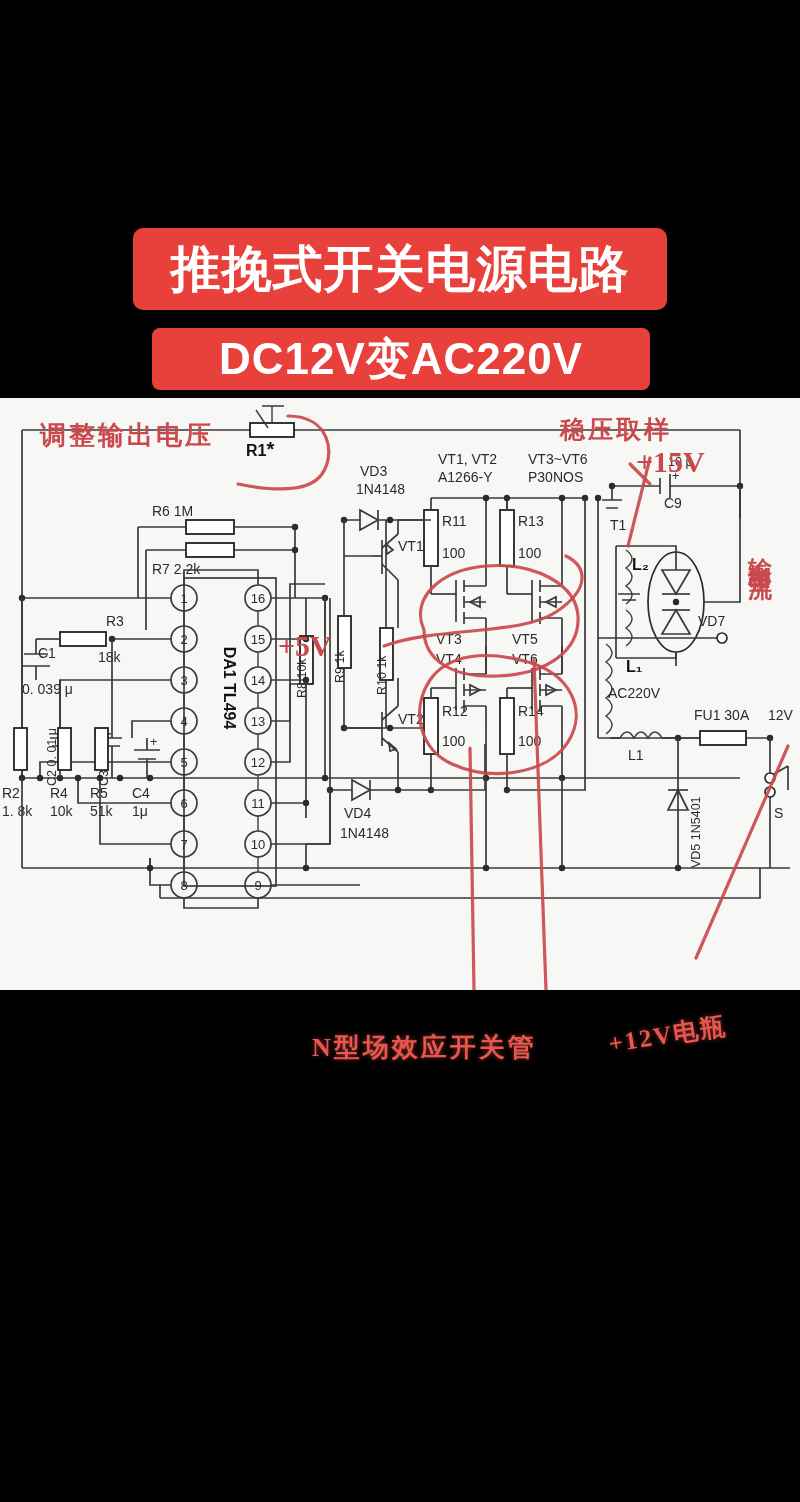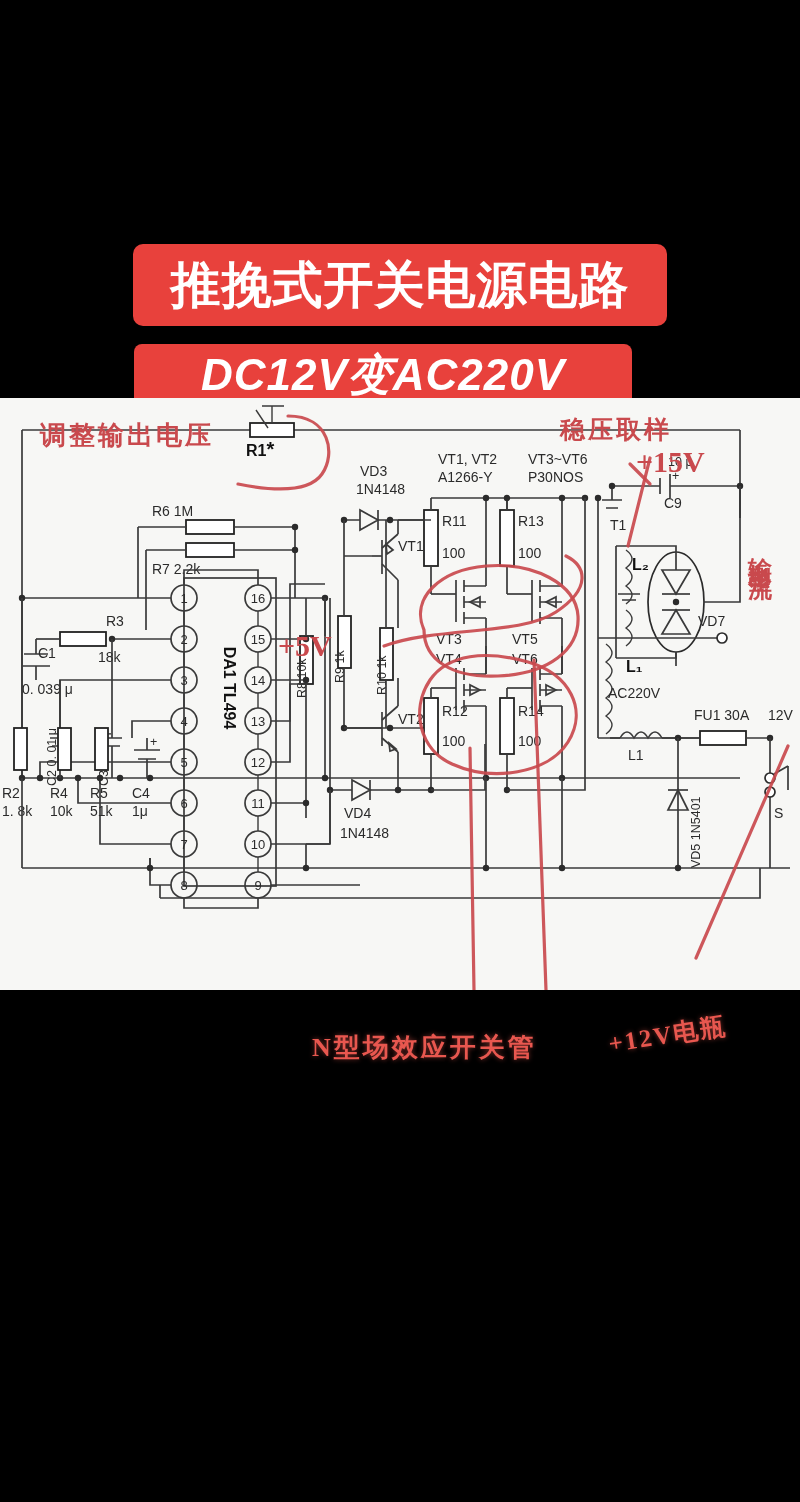--- a/index.html
+++ b/index.html
@@ -2,23 +2,23 @@
 <html><head>
 <meta charset="utf-8">
 <style>
   html,body{margin:0;padding:0;background:#000;}
   body{width:800px;height:1502px;font-family:"Liberation Sans",sans-serif;overflow:hidden;position:relative;}
 
   #stage{position:relative;width:800px;height:1502px;background:#000;}
 
   
   .banner{position:absolute;background:#e8413c;color:#fff;font-weight:bold;
-          display:flex;align-items:center;justify-content:center;letter-spacing:1px;margin-top:16px;}
+          display:flex;align-items:center;justify-content:center;letter-spacing:1px;}
   #banner1{left:133px;top:228px;width:534px;height:82px;border-radius:10px;font-size:50px;}
-  #banner2{left:134px;top:328px;width:498px;height:62px;border-radius:8px;font-size:44px;font-style:italic;}
+  #banner2{left:152px;top:328px;width:498px;height:62px;border-radius:8px;font-size:44px;}
 
   
   #sheet{position:absolute;left:0;top:398px;width:800px;height:592px;background:#f7f7f5;overflow:hidden;}
   #svg-wrap{position:absolute;left:0;top:0;width:800px;height:592px;}
 
   
   .hand-bottom{position:absolute;color:#e8574f;font-weight:bold;white-space:nowrap;
                font-family:"Liberation Serif",serif;text-shadow:0 0 5px rgba(232,87,79,.55);}
   #hw-nmos{left:312px;top:1030px;font-size:26px;letter-spacing:3px;}
   #hw-batt{left:608px;top:1018px;font-size:25px;letter-spacing:2px;transform:rotate(-9deg);}

